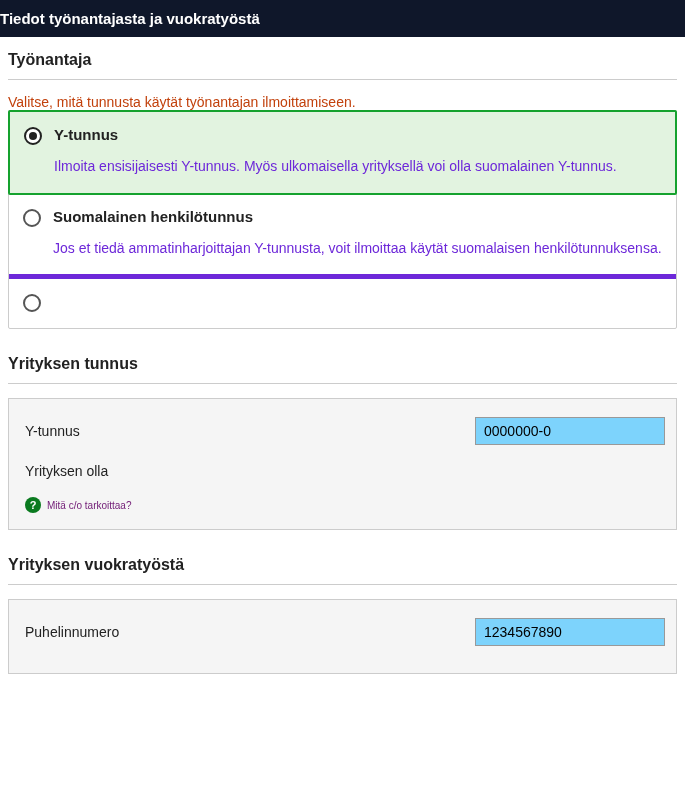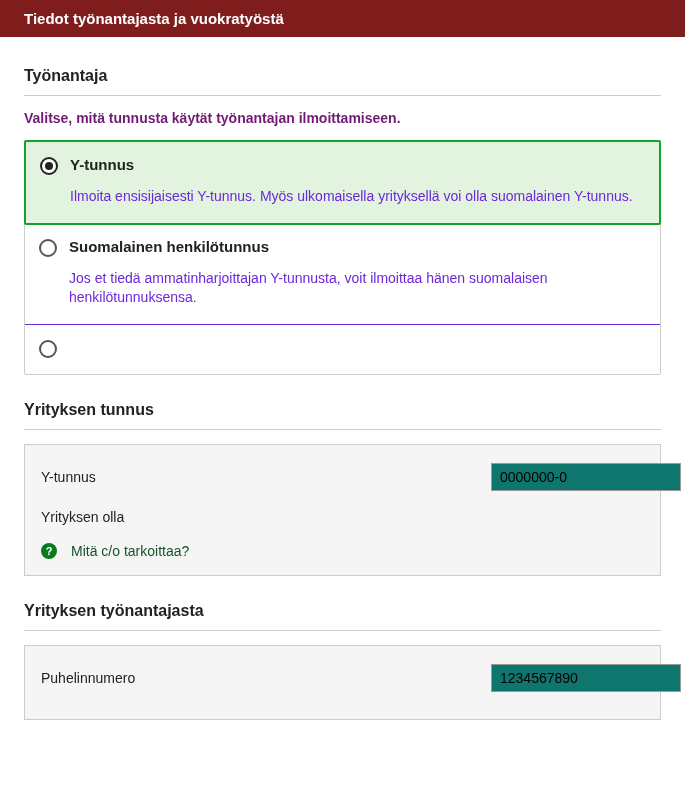--- a/index.html
+++ b/index.html
@@ -8,50 +8,48 @@
       padding: 0;
     }
     body {
       font-family: Arial, Helvetica, sans-serif;
       font-size: 14px;
       color: #333;
       width: 685px;
       background: #fff;
     }
     .header-bar {
-      background: #7f1d1d;
+      background: #0f172a;
       color: #fff;
-      padding: 10px 24px;
+      padding: 10px 0;
       font-weight: bold;
       font-size: 15px;
     }
     .content {
-      padding: 24px;
+      padding: 8px;
     }
     .section-title {
       font-weight: bold;
       font-size: 16px;
       color: #222;
       padding: 6px 0 10px 0;
       border-bottom: 1px solid #ccc;
       margin-bottom: 14px;
     }
     .instruction {
-      margin-bottom: 14px;
-      font-size: 14px;
-      color: #701a75;
-      font-weight: bold;
+      font-size: 14px;
+      color: #c2410c;
     }
     .radio-group {
       border: 1px solid #ccc;
       border-radius: 2px;
     }
     .radio-option {
       padding: 14px 14px 16px 14px;
-      border-bottom: 1px solid #6d28d9;
+      border-bottom: 5px solid #6d28d9;
       display: flex;
       align-items: flex-start;
       gap: 12px;
       cursor: pointer;
     }
     .radio-option:last-child {
       border-bottom: none;
     }
     .radio-option.selected {
       background: #e2f3e0;
@@ -123,21 +121,21 @@
       flex: 1;
       font-size: 14px;
       color: #222;
     }
     .form-input {
       width: 190px;
       padding: 5px 8px;
       border: 1px solid #999;
       font-size: 14px;
       font-family: inherit;
-      background: #0f766e;
+      background: #7dd3fc;
     }
     .help-row {
       display: flex;
       align-items: center;
       gap: 6px;
       margin-top: 18px;
     }
     .help-icon {
       width: 16px;
       height: 16px;
@@ -145,24 +143,23 @@
       border-radius: 50%;
       color: #fff;
       font-weight: bold;
       font-size: 11px;
       display: flex;
       align-items: center;
       justify-content: center;
       flex-shrink: 0;
     }
     .help-link {
-      color: #14532d;
-      font-size: 14px;
+      color: #701a75;
+      font-size: 10px;
       cursor: pointer;
-      margin-left: 8px;
     }
   </style>
 </head>
 <body>
 
 <div class="header-bar">
   <span>Tiedot työnantajasta ja vuokratyöstä</span>
 </div>
 
 <div class="content">
@@ -178,21 +175,21 @@
           </div>
         <div class="radio-body">
           <div class="radio-label">Y-tunnus</div>
           <div class="radio-desc">Ilmoita ensisijaisesti Y-tunnus. Myös ulkomaisella yrityksellä voi olla suomalainen Y-tunnus.</div>
         </div>
       </div>
       <div class="radio-option">
         <div class="radio-circle"></div>
         <div class="radio-body">
           <div class="radio-label">Suomalainen henkilötunnus</div>
-          <div class="radio-desc">Jos et tiedä ammatinharjoittajan Y-tunnusta, voit ilmoittaa hänen suomalaisen henkilötunnuksensa.</div>
+          <div class="radio-desc">Jos et tiedä ammatinharjoittajan Y-tunnusta, voit ilmoittaa käytät suomalaisen henkilötunnuksensa.</div>
         </div>
       </div>
       <div class="radio-option">
         <div class="radio-circle"></div>
         <div class="radio-body">
         </div>
       </div>
     </div>
   </div>
 
@@ -209,21 +206,21 @@
         <div class="form-label">Yrityksen olla</div>
       </div>
       <div class="help-row">
         <div class="help-icon">?</div>
         <span class="help-link">Mitä c/o tarkoittaa?</span>
       </div>
     </div>
   </div>
 
   <div class="section">
-    <div class="section-title">Yrityksen työnantajasta</div>
+    <div class="section-title">Yrityksen vuokratyöstä</div>
     <div class="form-panel">
       <div class="form-row">
         <div class="form-label">Puhelinnumero</div>
         <div class="form-value">
           <input class="form-input" type="text" value="1234567890" style="">
         </div>
       </div>
     </div>
   </div>
 

